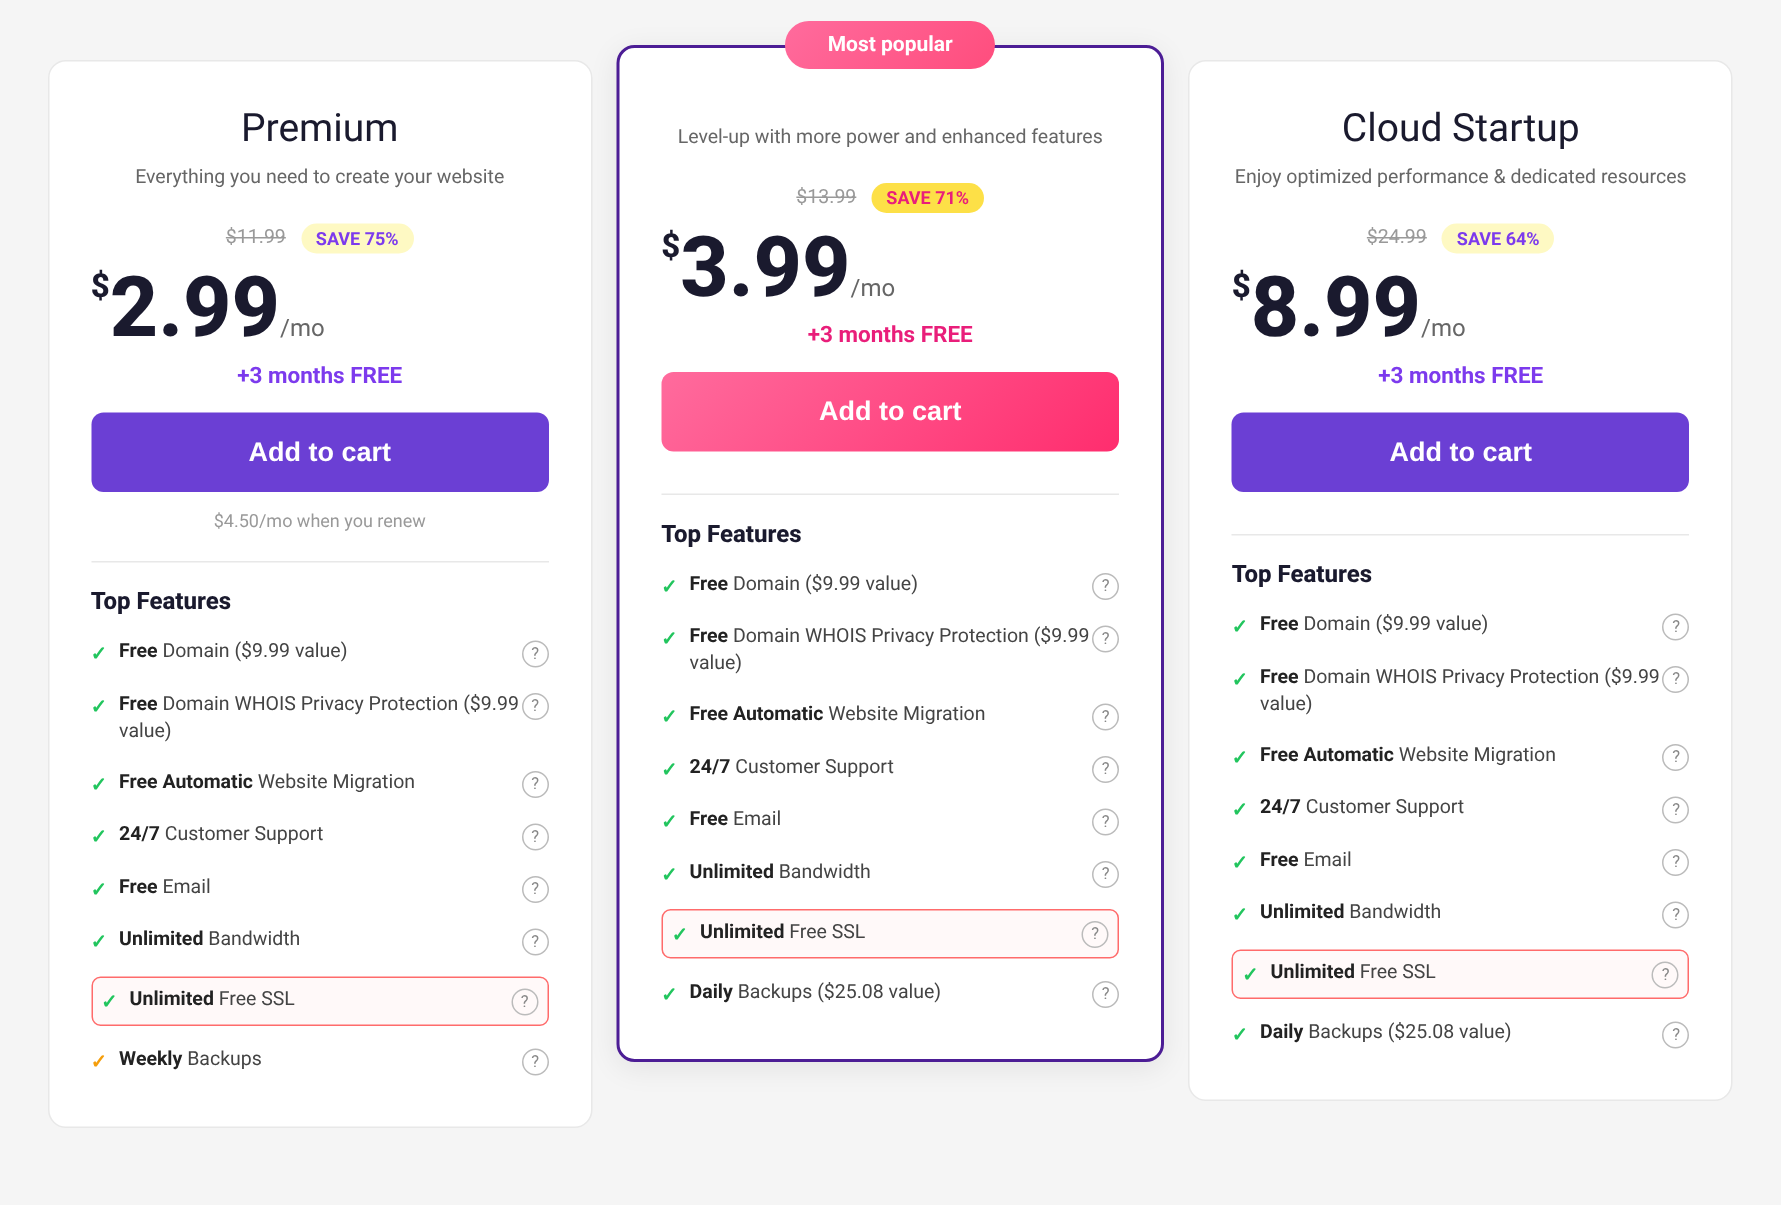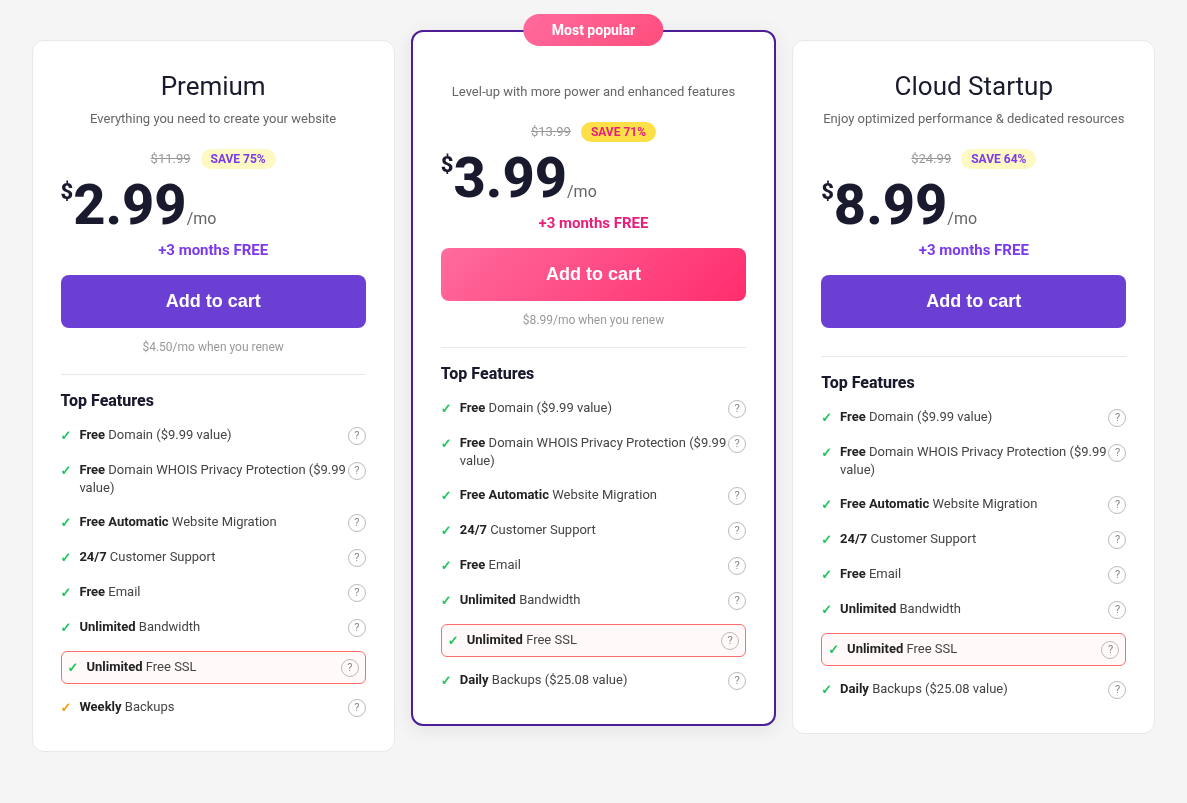--- a/index.html
+++ b/index.html
@@ -263,21 +263,21 @@
           <span class="checkmark yellow">✓</span>
           <span class="feature-text"><strong>Weekly</strong> Backups</span>
         </div>
         <div class="info-icon">?</div>
       </div></div>
     <div class="plan-card highlighted"><div class="most-popular-badge">Most popular</div><div class="plan-desc">Level-up with more power and enhanced features</div><div class="pricing-row">
       <span class="original-price">$13.99</span>
       <span class="save-badge pink">SAVE 71%</span>
     </div><div class="current-price">
       <span class="dollar">$</span><span class="amount">3.99</span><span class="period">/mo</span>
-    </div><div class="free-months pink">+3 months FREE</div><button class="add-to-cart-btn pink-btn">Add to cart</button><div class="renew-price">$8.99/mo when you renew</div><hr class="divider"><div class="top-features-title">Top Features</div><div class="feature-item">
+    </div><div class="free-months pink">+3 months FREE</div><button class="add-to-cart-btn pink-btn">Add to cart</button><hr class="divider"><div class="top-features-title">Top Features</div><div class="feature-item">
         <div class="feature-left">
           <span class="checkmark green">✓</span>
           <span class="feature-text"><strong>Free</strong> Domain ($9.99 value)</span>
         </div>
         <div class="info-icon">?</div>
       </div><div class="feature-item">
         <div class="feature-left">
           <span class="checkmark green">✓</span>
           <span class="feature-text"><strong>Free</strong> Domain WHOIS Privacy Protection ($9.99 value)</span>
         </div>

